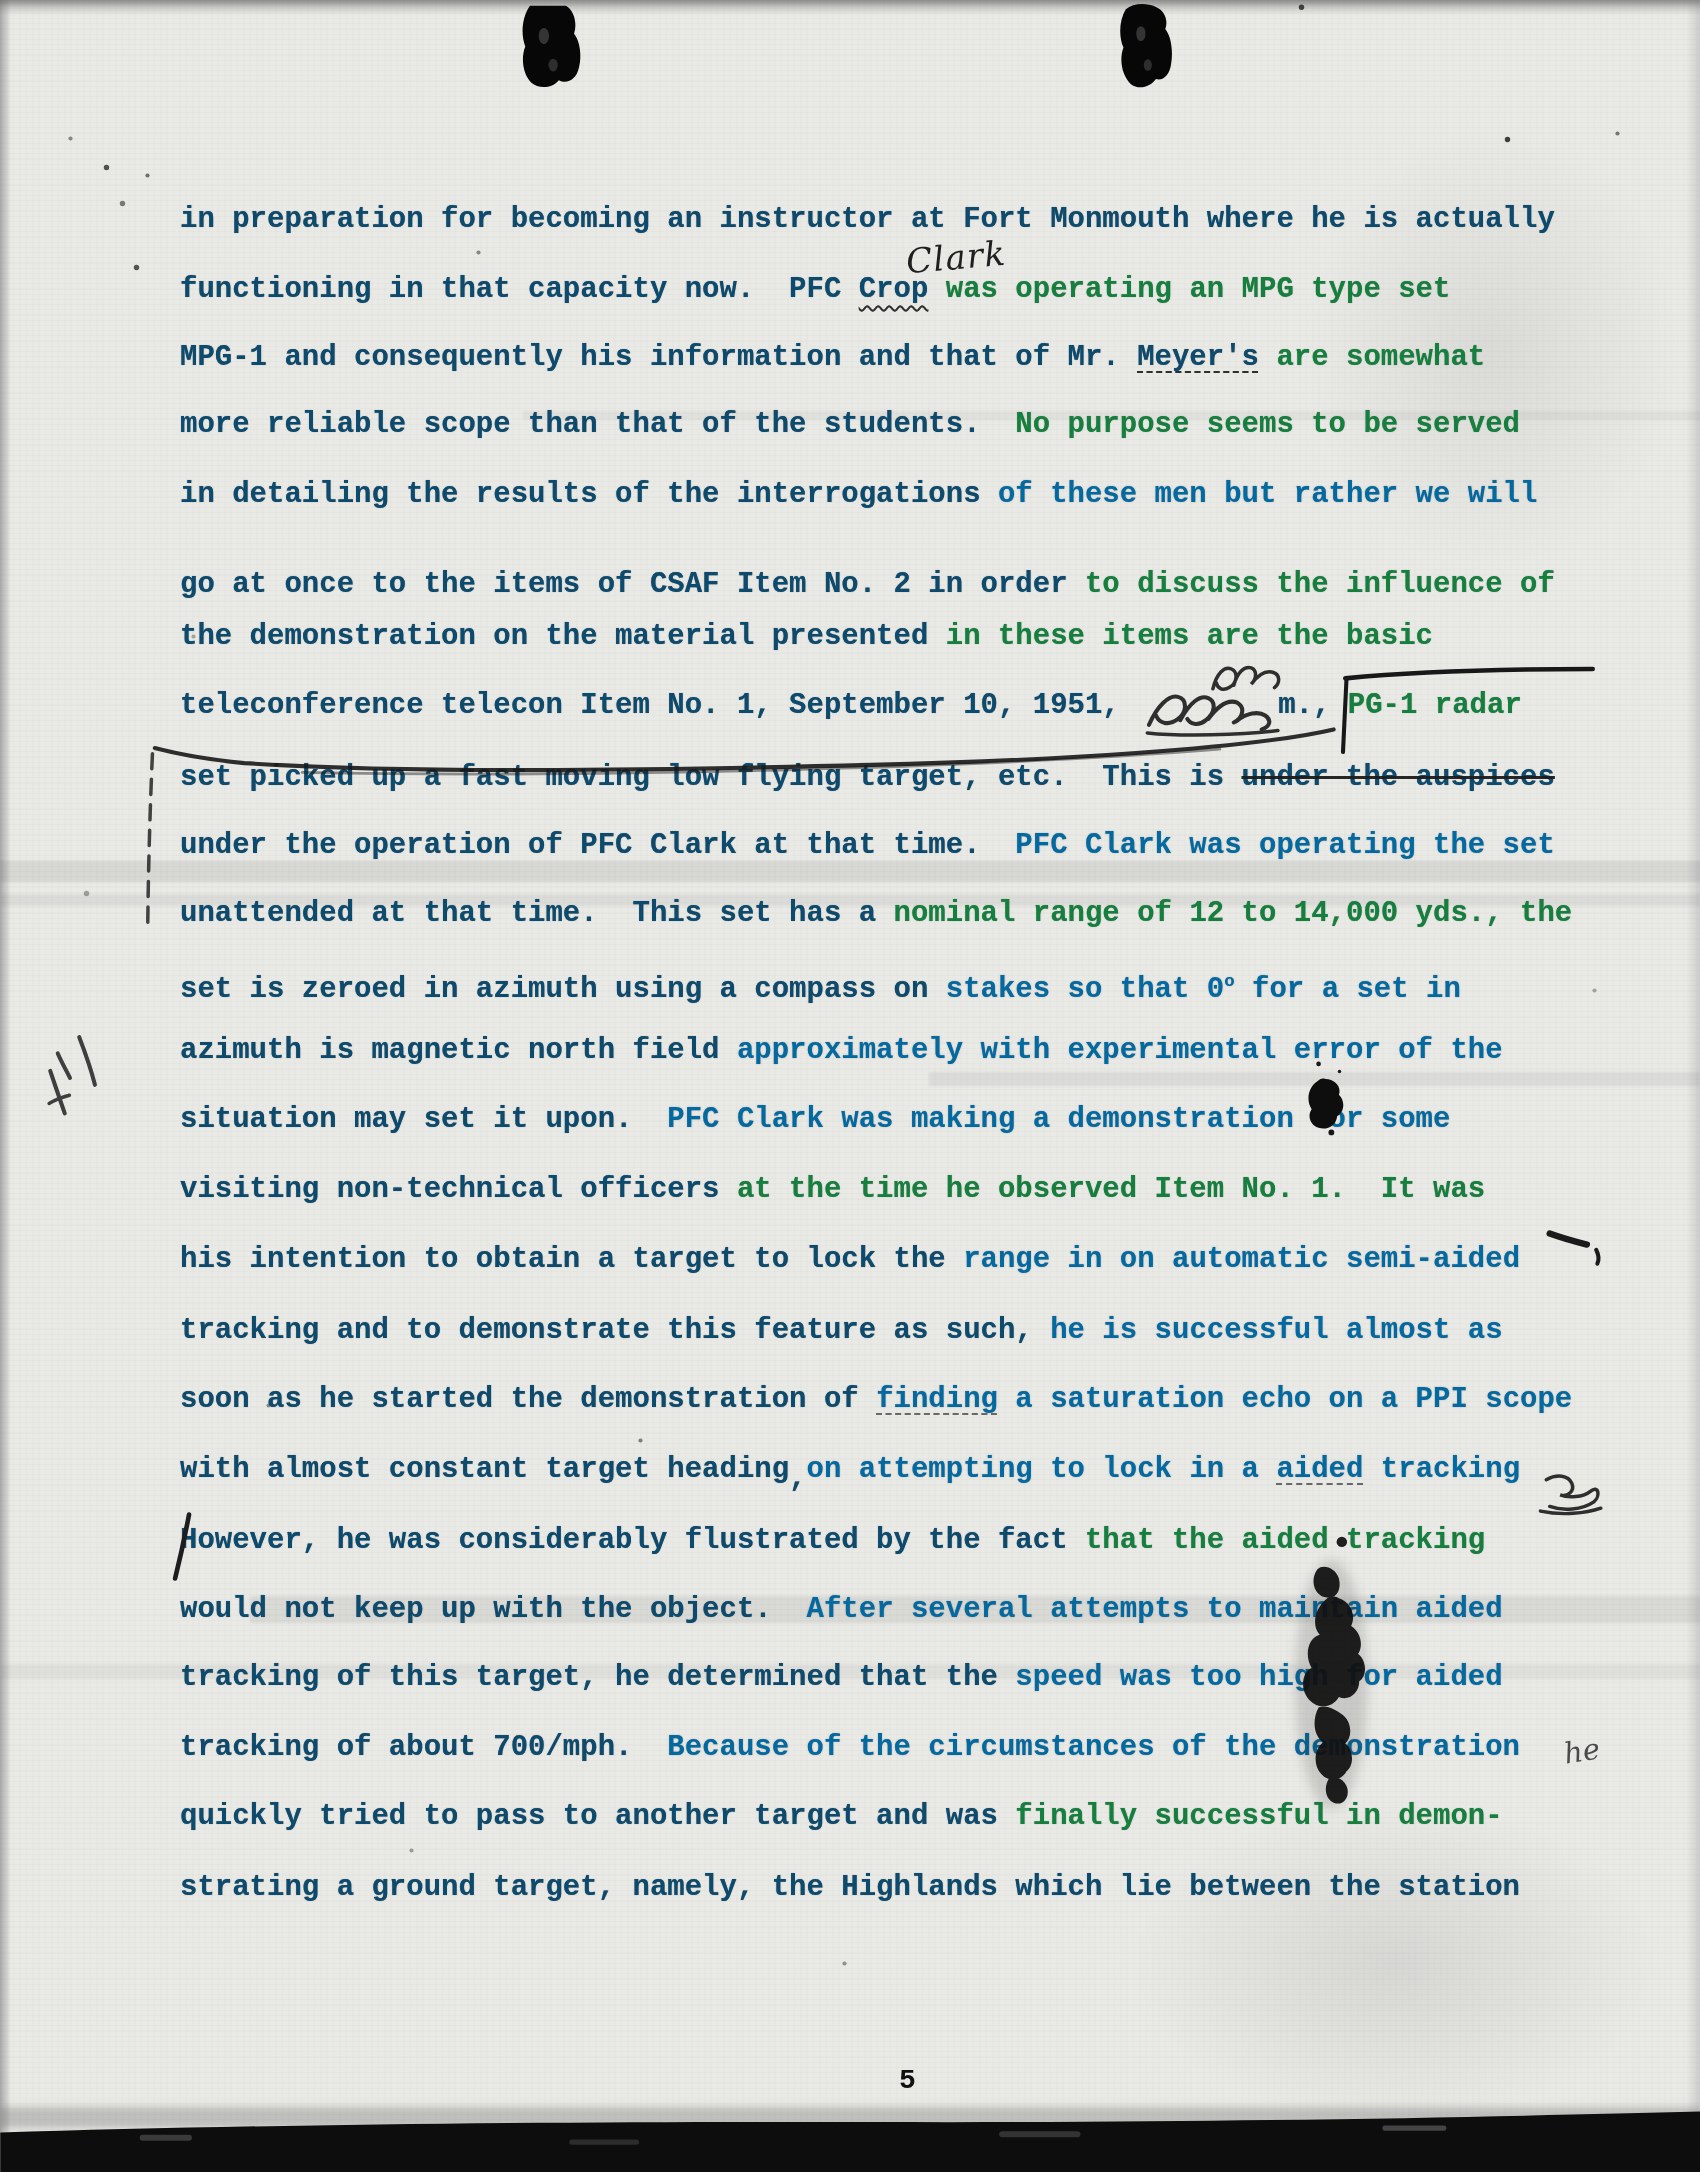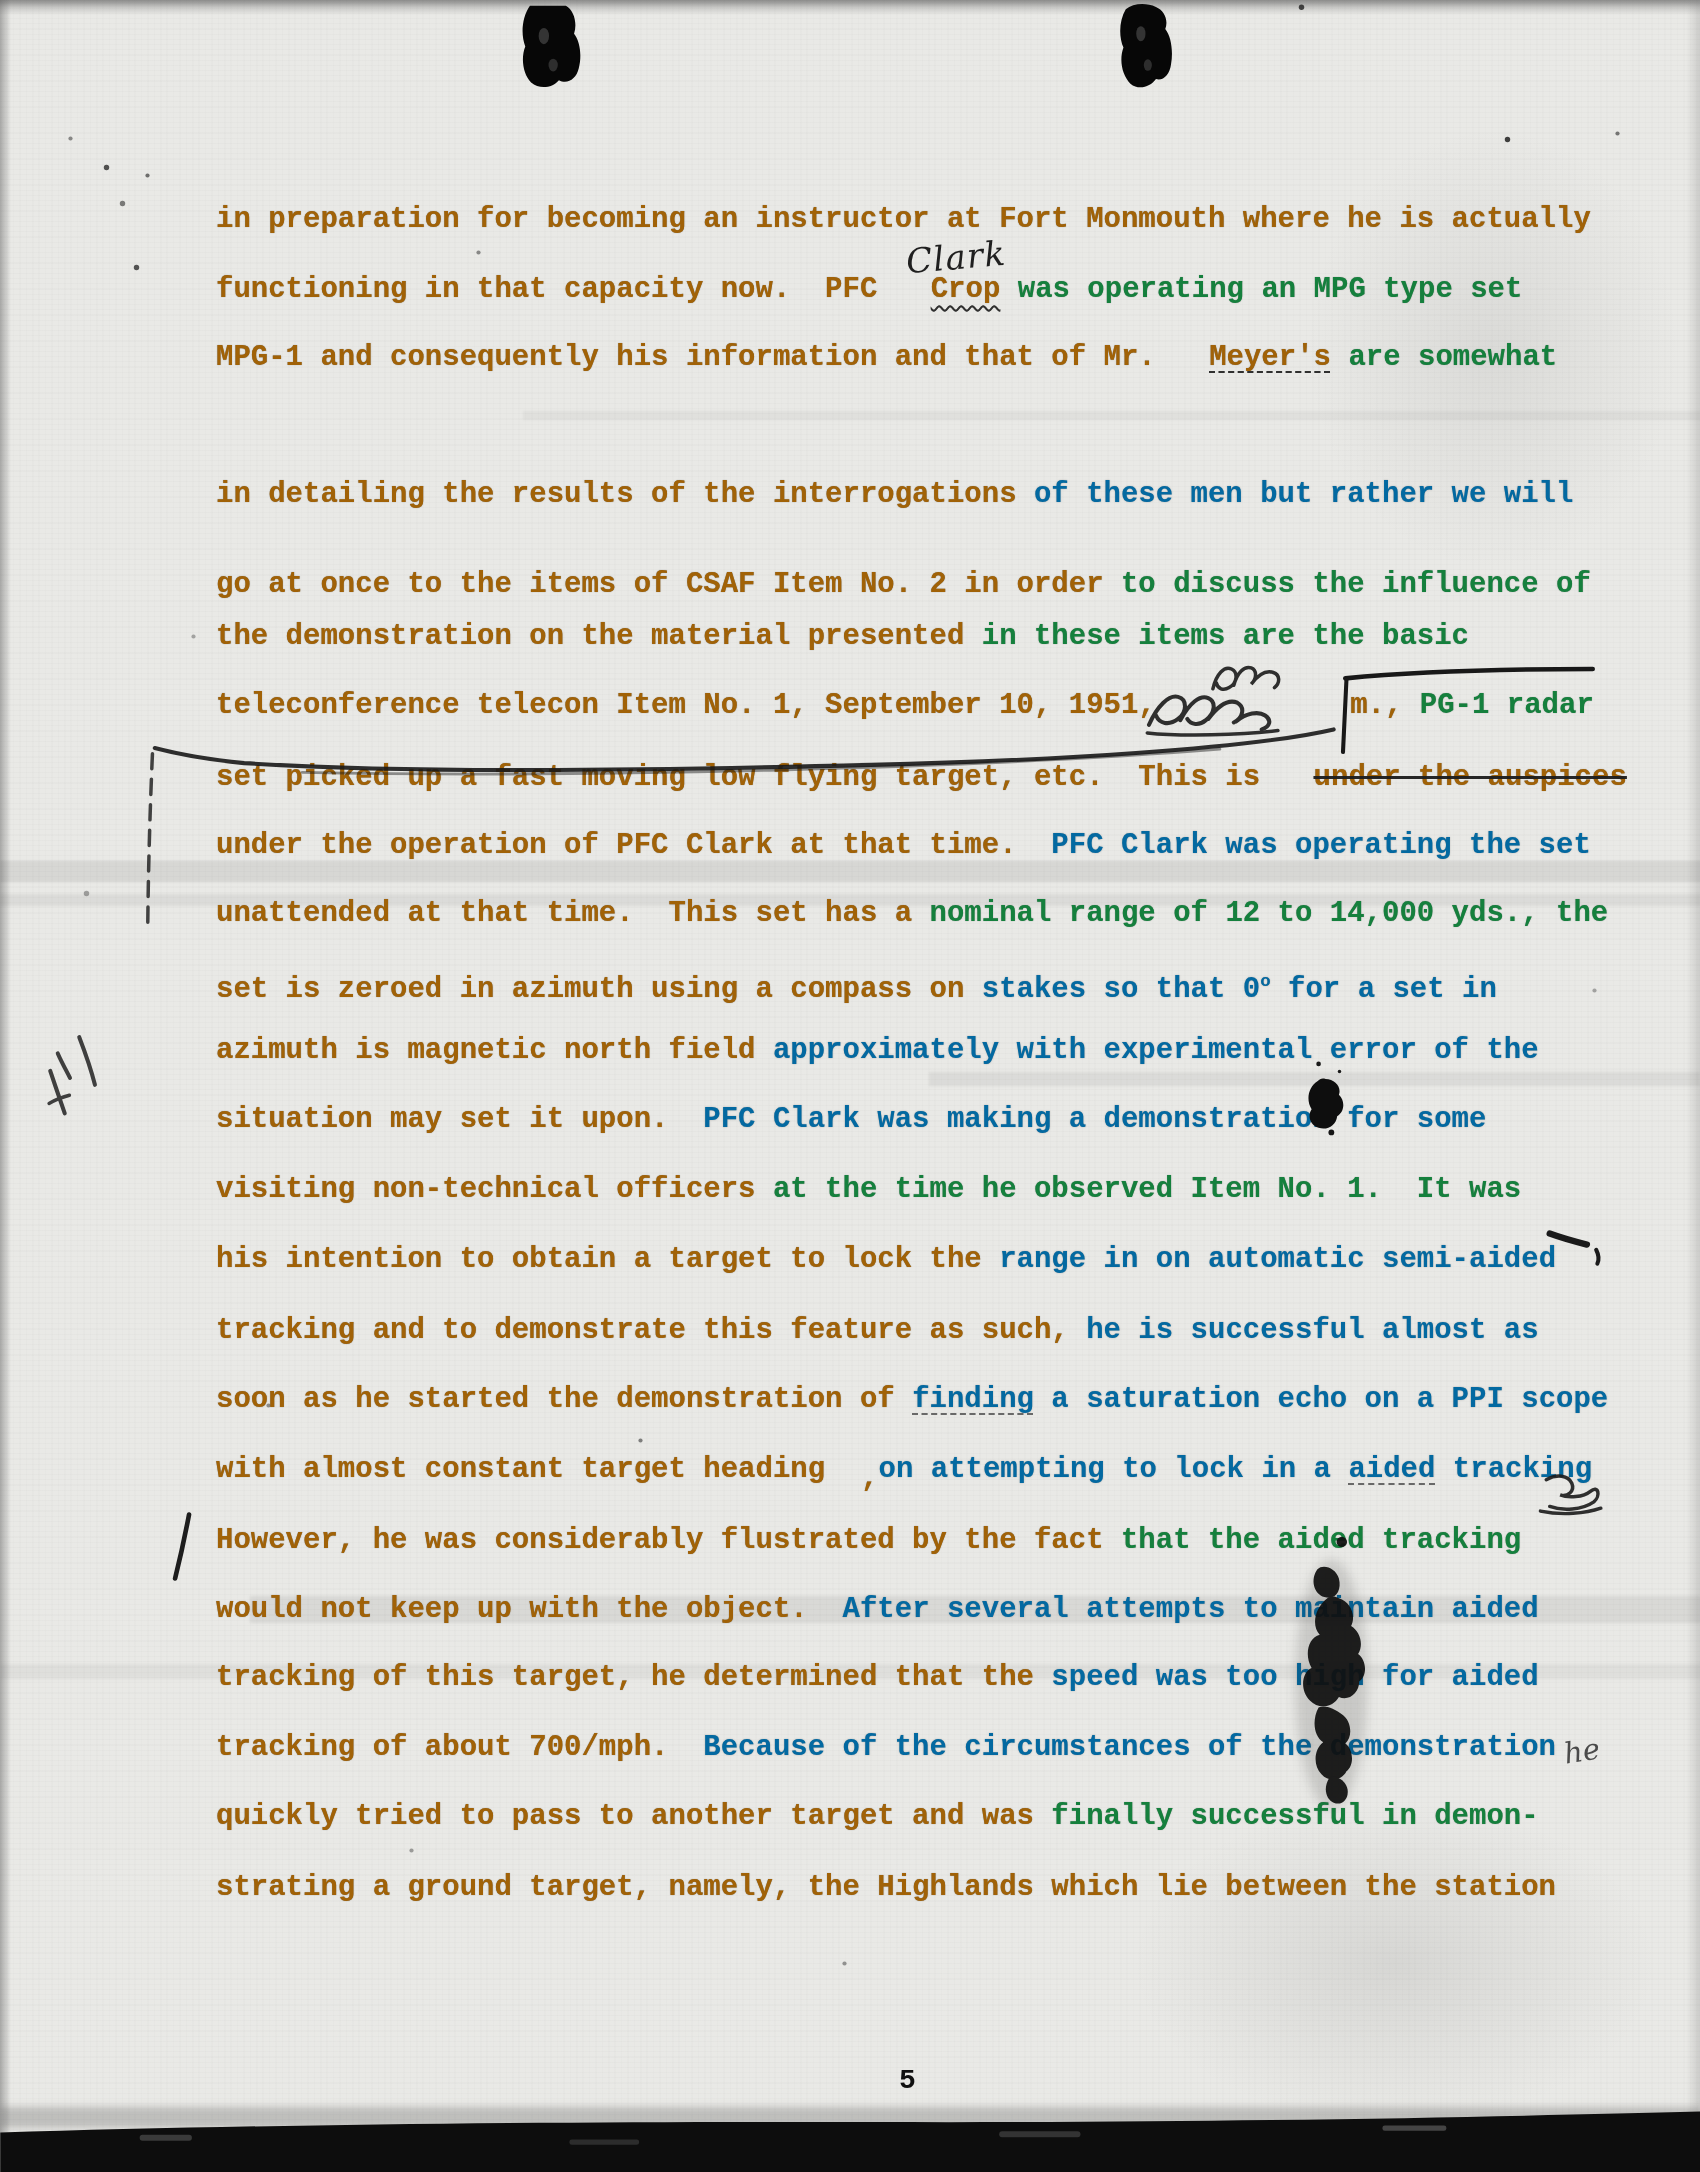--- a/index.html
+++ b/index.html
@@ -16,21 +16,21 @@
     background:
       repeating-linear-gradient(0deg, rgba(0,0,0,0.015) 0 1.2px, rgba(0,0,0,0) 1.2px 5.2px),
       repeating-linear-gradient(90deg, rgba(0,0,0,0.01) 0 1.7px, rgba(0,0,0,0) 1.7px 6.4px);
   }
   .line{
     position:absolute;left:180px;white-space:pre;
     font-size:29px;line-height:35px;font-weight:bold;
     letter-spacing:0px;
     text-shadow:0 0 0.9px rgba(25,25,25,.55);
   }
-  .sd{color:#a16207;margin-left:36px;}
+  .sd{color:#0c4a6e;}
   .sm{color:#15803d;text-shadow:0 0 1px rgba(45,45,45,.5);}
   .sf{color:#0369a1;text-shadow:0 0 1.3px rgba(70,70,70,.5);}
   .strike{text-decoration:line-through;text-decoration-thickness:2.9px;text-decoration-color:rgba(30,30,30,.9);}
   .uwavy{text-decoration:underline wavy rgba(30,30,30,.8);text-underline-offset:7.6px;text-decoration-thickness:1.7px;}
   .udash{text-decoration:underline dashed rgba(35,35,35,.85);text-underline-offset:6.4px;text-decoration-thickness:2.3px;}
   .udashfaint{text-decoration:underline dashed rgba(60,60,60,.5);text-underline-offset:6.4px;text-decoration-thickness:1.7px;}
   .sup{vertical-align:super;font-size:17.4px;}
   .lowc{position:relative;top:8.7px;}
   .scribble-gap{display:inline-block;width:141px;}
   .hand{
@@ -90,20 +90,21 @@
   <div class="streak" style="top:861px;left:0;width:1701px;height:21px;background:rgba(60,60,60,.10);filter:blur(1.2px);"></div>
   <div class="streak" style="top:894px;left:0;width:1701px;height:11.6px;background:rgba(60,60,60,.08);filter:blur(1.2px);"></div>
   <div class="streak" style="top:1596px;left:250px;width:1451px;height:27px;background:rgba(60,60,60,.09);filter:blur(1.7px);"></div>
   <div class="streak" style="top:1664px;left:0;width:1701px;height:15px;background:rgba(60,60,60,.06);filter:blur(1.7px);"></div>
   <div class="streak" style="top:1072px;left:929px;width:771px;height:14px;background:rgba(60,60,60,.08);filter:blur(1.2px);"></div>
   <div class="streak" style="top:411px;left:523px;width:1178px;height:9.3px;background:rgba(60,60,60,.05);filter:blur(1.2px);"></div>
 
   <div class="line" style="top:202px"><span class="sd">in preparation for becoming an instructor at Fort Monmouth where he is actually</span></div>
   <div class="line" style="top:272px"><span class="sd">functioning in that capacity now.  PFC </span><span class="sd uwavy">Crop</span><span class="sm"> was operating an MPG type set</span></div>
   <div class="line" style="top:340px"><span class="sd">MPG-1 and consequently his information and that of Mr. </span><span class="sd udash">Meyer's</span><span class="sm"> are somewhat</span></div>
+  <div class="line" style="top:407px"><span class="sd">more reliable scope than that of the students.  </span><span class="sm">No purpose seems to be served</span></div>
   <div class="line" style="top:477px"><span class="sd">in detailing the results of the interrogations </span><span class="sf">of these men but rather we will</span></div>
   <div class="line" style="top:567px"><span class="sd">go at once to the items of CSAF Item No. 2 in order </span><span class="sm">to discuss the influence of</span></div>
   <div class="line" style="top:619px"><span class="sd">the demonstration on the material presented </span><span class="sm">in these items are the basic</span></div>
   <div class="line" style="top:688px"><span class="sd">teleconference telecon Item No. 1, September 10, 1951, </span><span class="scribble-gap"></span><span class="sd">m., </span><span class="sm">PG-1 radar</span></div>
   <div class="line" style="top:760px"><span class="sd">set picked up a fast moving low flying target, etc.  This is </span><span class="sd strike">under the auspices</span></div>
   <div class="line" style="top:828px"><span class="sd">under the operation of PFC Clark at that time.  </span><span class="sf">PFC Clark was operating the set</span></div>
   <div class="line" style="top:896px"><span class="sd">unattended at that time.  This set has a </span><span class="sm">nominal range of 12 to 14,000 yds., the</span></div>
   <div class="line" style="top:964px"><span class="sd">set is zeroed in azimuth using a compass on </span><span class="sf">stakes so that 0</span><span class="sf sup">o</span><span class="sf"> for a set in</span></div>
   <div class="line" style="top:1033px"><span class="sd">azimuth is magnetic north field </span><span class="sf">approximately with experimental error of the</span></div>
   <div class="line" style="top:1102px"><span class="sd">situation may set it upon.  </span><span class="sf">PFC Clark was making a demonstration for some</span></div>

